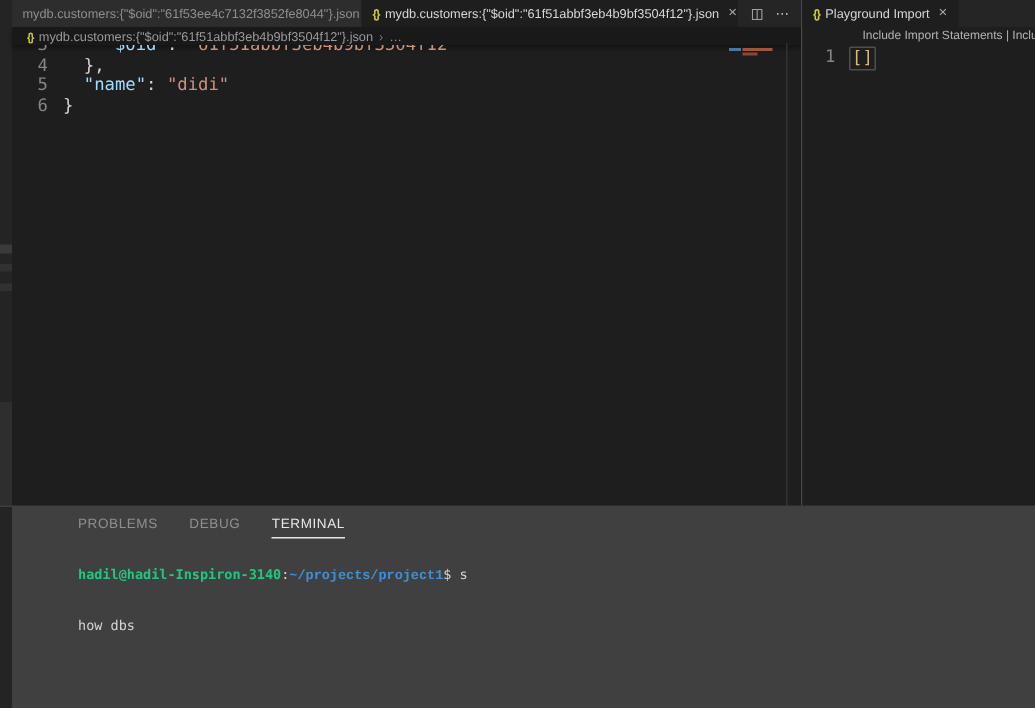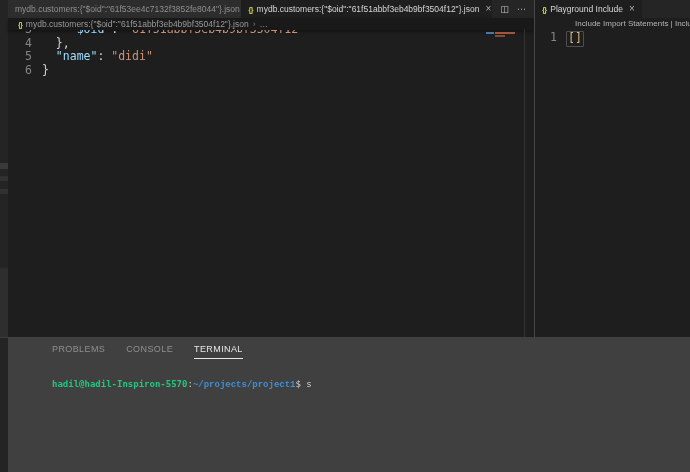--- a/index.html
+++ b/index.html
@@ -130,43 +130,44 @@
   <div class="mini-blue"></div>
   <div class="mini-orange"></div>
   <div class="mini-orange2"></div>
   <div class="divider-a"></div>
   <div class="divider-b"></div>
 
   <div class="group-right">
     <div class="tabstrip">
       <div class="tab active">
         <span class="json-ico">{}</span>
-        <span>Playground Include</span>
+        <span>Playground Import</span>
         <span class="close">×</span>
       </div>
     </div>
     <div class="pg-toolbar">
       <span>Include Import Statements | Include</span>
     </div>
     <div class="pg-line">
       <span class="gutter">1</span>
       <span class="pg-code">[]</span>
     </div>
   </div>
 
   <div class="panel-border"></div>
   <div class="panel">
     <div class="panel-tabs">
       <div class="panel-tab">PROBLEMS</div>
-      <div class="panel-tab">CONSOLE</div>
+      <div class="panel-tab">DEBUG</div>
       <div class="panel-tab active">TERMINAL</div>
     </div>
 
     <div class="term">
-      <div><span class="t-green">hadil@hadil-Inspiron-5570</span><span>:</span><span class="t-blue">~/projects/project1</span><span>$</span><span> s</span></div>
+      <div><span class="t-green">hadil@hadil-Inspiron-3140</span><span>:</span><span class="t-blue">~/projects/project1</span><span>$</span><span> s</span></div>
+      <div>how dbs</div>
       <div> </div>
       
       
       
       
       
       
       
       
     </div>

